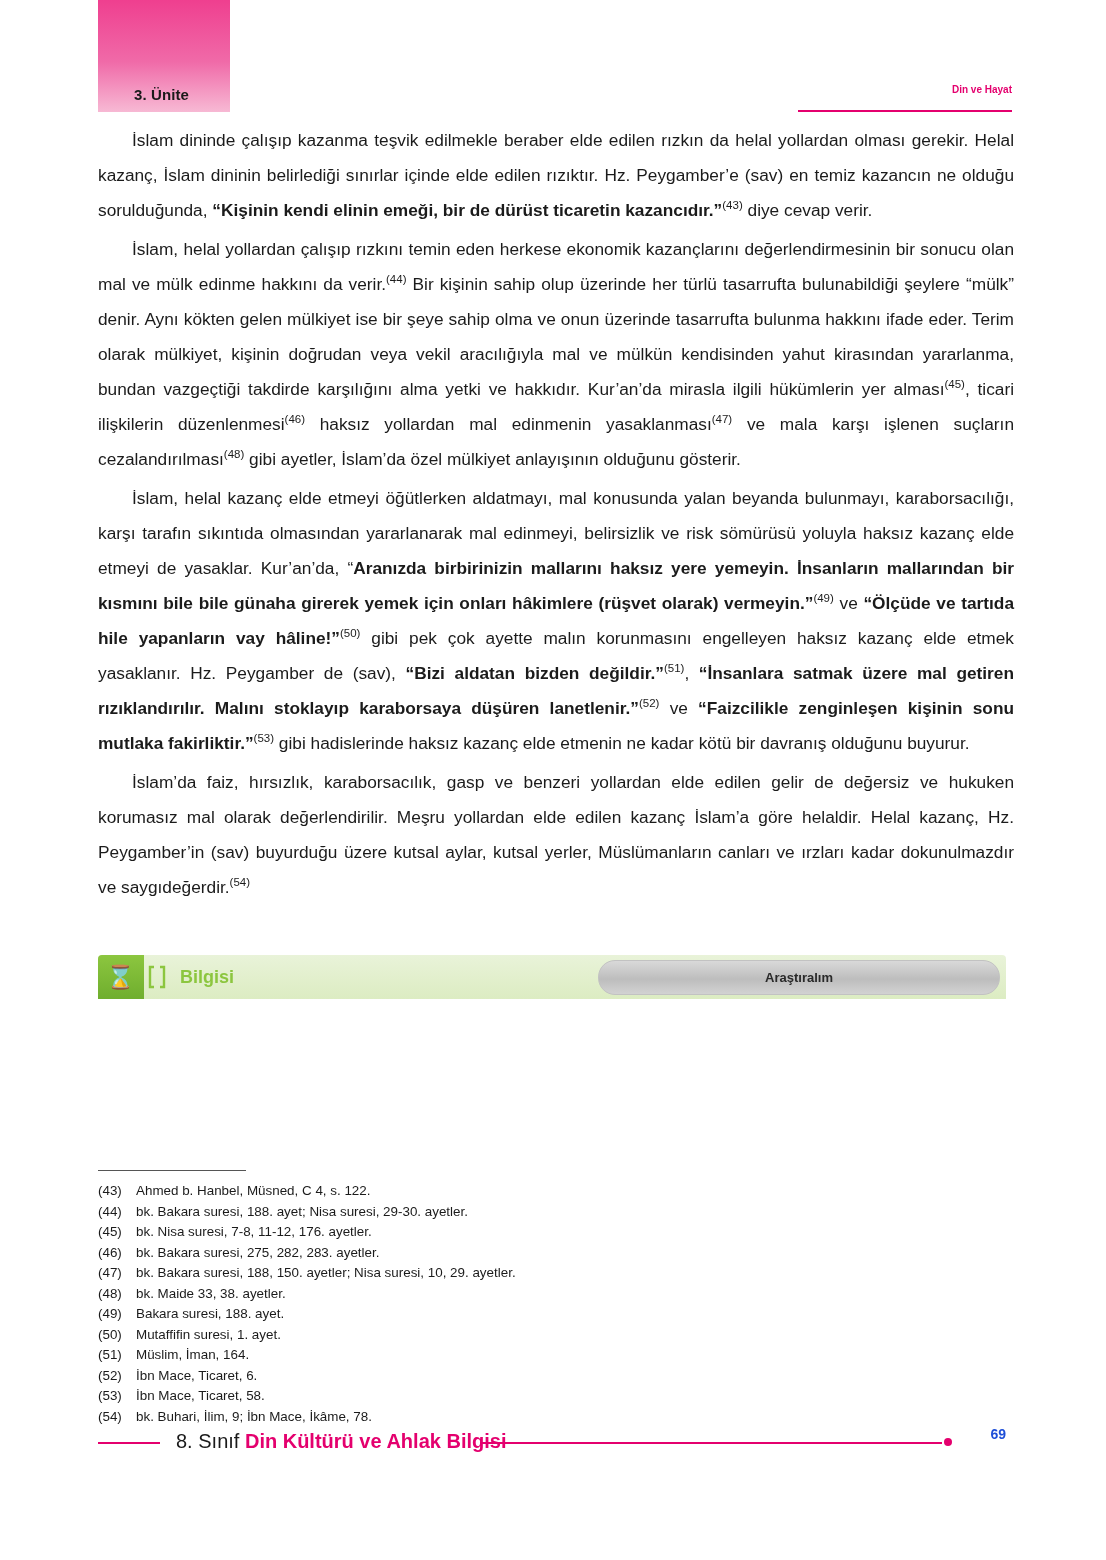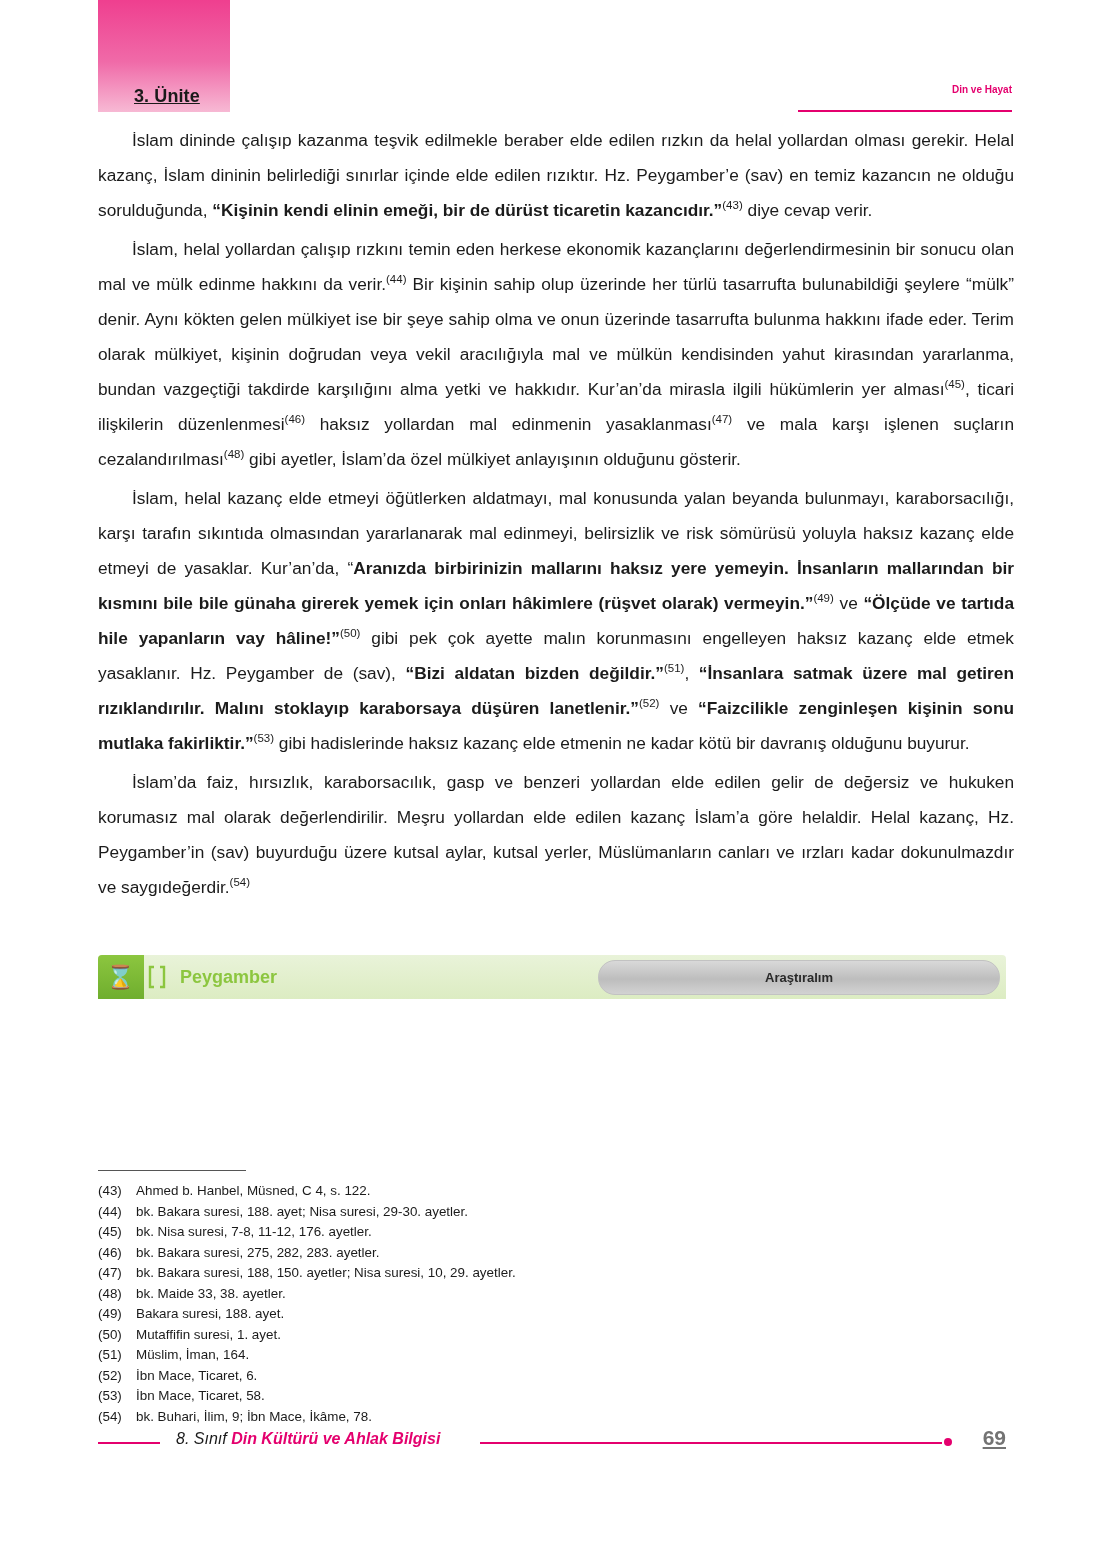--- a/index.html
+++ b/index.html
@@ -31,25 +31,24 @@
     position: absolute;
     left: 98px;
     top: 84px;
     width: 914px;
     height: 34px;
   }
   .unit-label {
     position: absolute;
     left: 36px;
     top: 2px;
-    font-size: 18px;
+    font-size: 15px;
     font-weight: bold;
     color: #1a1a1a;
     letter-spacing: .1px;
-    text-decoration: underline;
   }
   .header-title {
     position: absolute;
     right: 0;
     top: 0;
     font-size: 10px;
     font-weight: bold;
     color: #e4006e;
   }
   .header-rule {
@@ -195,23 +194,22 @@
     left: 0;
     top: 12px;
     width: 62px;
     height: 2px;
     background: #e4006e;
   }
   .foot-text {
     position: absolute;
     left: 78px;
     top: 0;
-    font-size: 16px;
+    font-size: 20px;
     color: #1a1a1a;
-    font-style: italic;
   }
   .foot-text .pink {
     color: #e4006e;
     font-weight: bold;
   }
   .foot-line {
     position: absolute;
     left: 382px;
     right: 64px;
     top: 12px;
@@ -224,24 +222,23 @@
     top: 8px;
     width: 8px;
     height: 8px;
     border-radius: 50%;
     background: #e4006e;
   }
   .page-number {
     position: absolute;
     right: 0;
     top: -4px;
-    font-size: 21px;
-    font-weight: bold;
-    color: #737373;
-    text-decoration: underline;
+    font-size: 14px;
+    font-weight: bold;
+    color: #1d4ed8;
   }
 </style>
 </head>
 <body>
 
 <div class="corner-bar"></div>
 
 <div class="page-header">
   <div class="unit-label">3. Ünite</div>
   <div class="header-title">Din ve Hayat</div>
@@ -257,21 +254,21 @@
 
 <div class="activity">
   <div class="activity-bar">
     <div class="act-icon-box">⌛</div>
     <div class="act-icon-second">
       <svg width="18" height="24" viewBox="0 0 18 24" aria-hidden="true">
         <path d="M6 2 L2 2 L2 22 L6 22" fill="none" stroke="#8cc63f" stroke-width="2.4"></path>
         <path d="M12 2 L16 2 L16 22 L12 22" fill="none" stroke="#8cc63f" stroke-width="2.4"></path>
       </svg>
     </div>
-    <div class="act-title">Peygamber</div>
+    <div class="act-title">Bilgisi</div>
     <div class="act-pill">Araştıralım</div>
   </div>
 </div>
 
 <div class="footnotes">
   <div class="fn-rule"></div>
   <div id="fn-container">
       <div class="fn-item"><span class="fn-num">(43)</span><span>Ahmed b. Hanbel, Müsned, C 4, s. 122.</span></div>
       <div class="fn-item"><span class="fn-num">(44)</span><span>bk. Bakara suresi, 188. ayet; Nisa suresi, 29-30. ayetler.</span></div>
       <div class="fn-item"><span class="fn-num">(45)</span><span>bk. Nisa suresi, 7-8, 11-12, 176. ayetler.</span></div>

